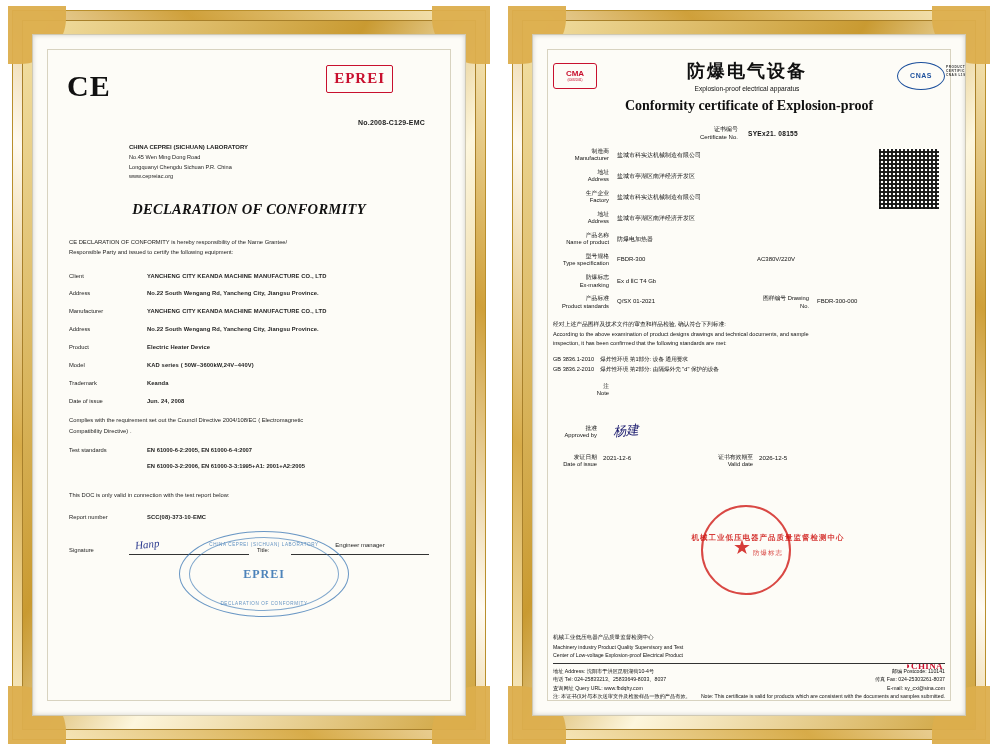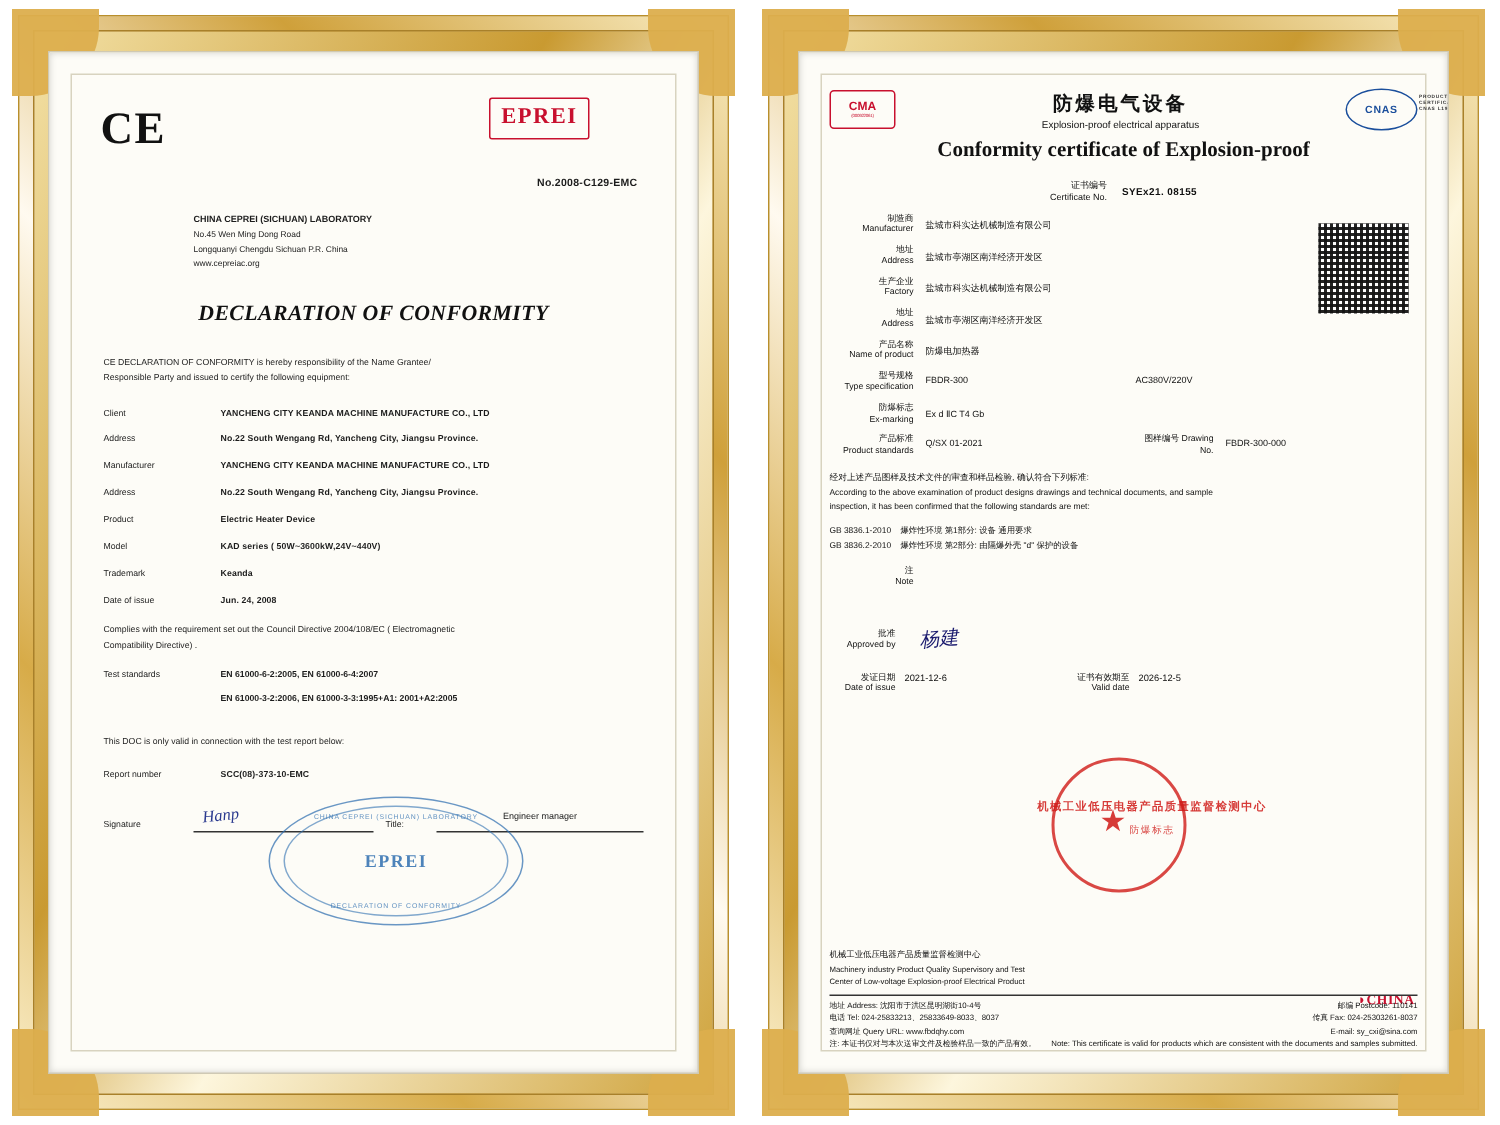--- a/index.html
+++ b/index.html
@@ -150,21 +150,21 @@
     font-size:6.2px;color:#111;
   }
   .rc-head{display:flex;align-items:center;justify-content:flex-start;margin-top:6px;}
   .cma{
     width:42px;height:24px;border:1.4px solid #c8102e;border-radius:3px;
     color:#c8102e;display:flex;flex-direction:column;align-items:center;justify-content:center;
     font-size:8px;font-weight:700;line-height:1;
   }
   .cma small{font-size:3px;font-weight:400;letter-spacing:-.2px;margin-top:1px;}
   .rc-head-mid{text-align:center;flex:1;}
-  .rc-head-mid .cn{font-size:13px;font-weight:700;letter-spacing:2px;color:#111;font-family:"DejaVu Sans", sans-serif;}
+  .rc-head-mid .cn{font-size:18px;font-weight:700;letter-spacing:2px;color:#111;font-family:"DejaVu Sans", sans-serif;}
   .rc-head-mid .en{font-size:6.6px;margin-top:2px;}
   .cnas{
     width:46px;height:26px;border-radius:50% / 50%;
     border:1.4px solid #1b4f9c;color:#1b4f9c;
     display:flex;align-items:center;justify-content:center;
     font-size:7px;font-weight:700;letter-spacing:.5px;
     position:relative;
   }
   .cnas .cnas-side{
     position:absolute;right:-30px;top:2px;font-size:3.2px;color:#333;line-height:1.25;text-align:left;width:28px;

